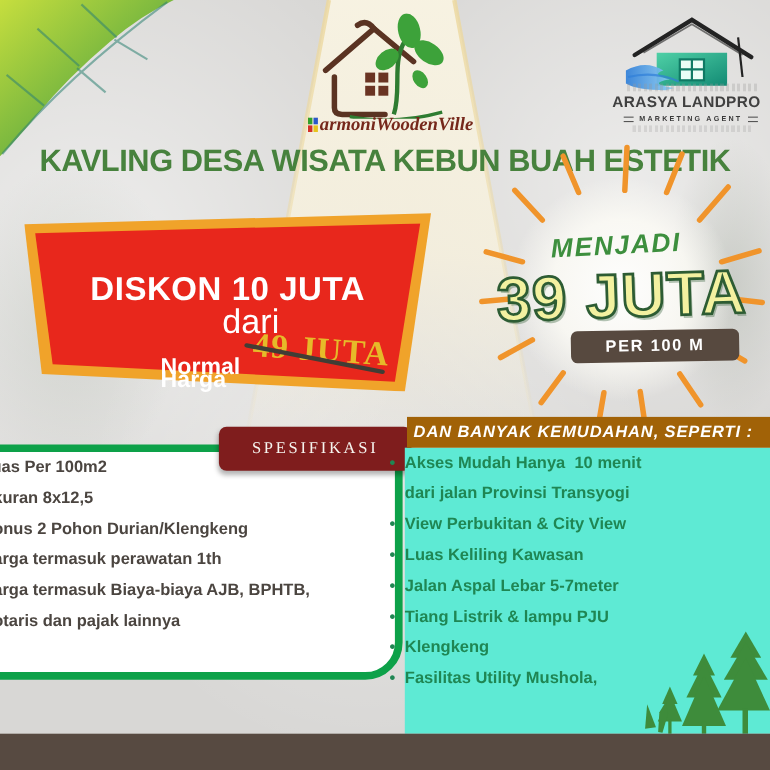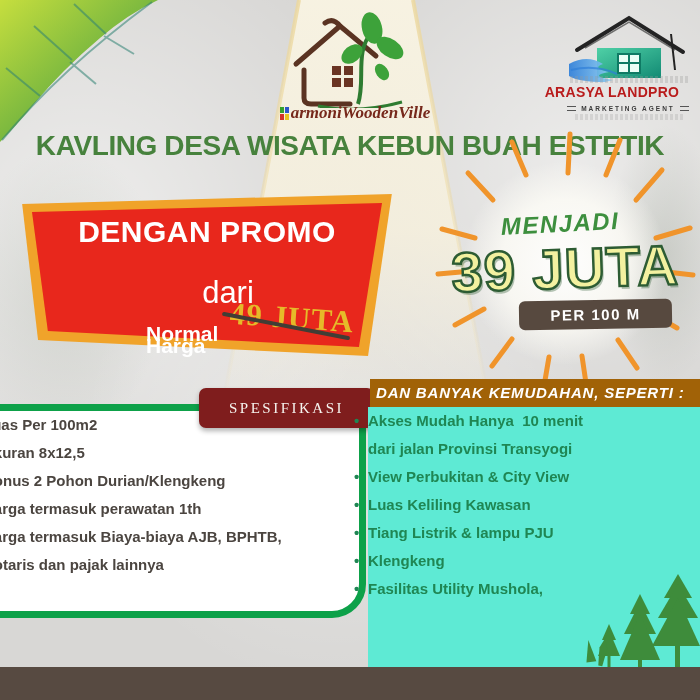--- a/index.html
+++ b/index.html
@@ -29,22 +29,22 @@
   .harmoni-text{left:255px;top:103px;width:200px;display:flex;align-items:center;justify-content:center;
     font-family:"Liberation Serif",serif;font-style:italic;font-weight:bold;font-size:17px;color:#76281b;}
   .hblocks{display:inline-grid;grid-template-columns:4px 4px;grid-template-rows:6px 6px;gap:1px;margin-right:2px;}
   .hblocks i{display:block;}
   .hb1{background:#33a02c;}.hb2{background:#2b57c8;}.hb3{background:#d33127;}.hb4{background:#e7c41f;}
 
   
   .arasya-art{left:565px;top:12px;}
   .arasya-wm1{left:570px;top:76px;width:120px;height:7px;opacity:.3;
     background:repeating-linear-gradient(90deg,#9a9a9a 0 3px,transparent 3px 5px);filter:blur(.6px);}
-  .arasya-name{left:540px;top:84px;width:144px;text-align:center;font-size:14px;font-weight:bold;
-    color:#b91c1c;letter-spacing:.3px;}
+  .arasya-name{left:552px;top:84px;width:144px;text-align:center;font-size:14px;font-weight:bold;
+    color:#404040;letter-spacing:.3px;}
   .arasya-tag{left:556px;top:105px;width:144px;display:flex;align-items:center;justify-content:center;gap:5px;
     font-size:6.5px;font-weight:bold;color:#3a3a3a;letter-spacing:2px;}
   .dash{width:9px;height:3px;border-top:1px solid #555;border-bottom:1px solid #555;}
   .arasya-wm2{left:575px;top:114px;width:110px;height:6px;opacity:.25;
     background:repeating-linear-gradient(90deg,#9a9a9a 0 3px,transparent 3px 5px);filter:blur(.6px);}
 
   
   .promo-box{left:18px;top:190px;width:378px;height:172px;}
   .promo-outer{position:absolute;inset:0;background:#f0a32a;
     clip-path:polygon(1.1% 8.1%, 98.9% 2.3%, 92.6% 96.5%, 5.3% 87.2%);}
@@ -229,21 +229,21 @@
     <line x1="96" y1="47" x2="82" y2="14"></line>
   </g>
 </svg>
 <div class="abs menjadi">MENJADI</div>
 <div class="abs amount">39 JUTA</div>
 <div class="abs per-badge">PER 100 M</div>
 
 <div class="abs promo-box">
   <div class="promo-outer"></div>
   <div class="promo-inner"></div>
-  <div class="p-l1">DENGAN PROMO</div>
+  <div class="p-l2">DISKON 10 JUTA</div>
   <div class="p-l3">dari</div>
   <div class="p-harga1">Harga</div>
   <div class="p-harga2">Normal</div>
   <div class="p-old">49 JUTA</div>
   <div class="p-strike"></div>
 </div>
 
 <div class="abs spec-panel">
   <ul class="blist spec-list">
     <li>Luas Per 100m2</li>
@@ -255,20 +255,21 @@
   </ul>
 </div>
 <div class="abs spec-badge">SPESIFIKASI</div>
 
 <div class="abs ben-panel">
   <ul class="blist ben-list">
     <li>Akses Mudah Hanya  10 menit</li>
     <li class="cont">dari jalan Provinsi Transyogi</li>
     <li>View Perbukitan &amp; City View</li>
     <li>Luas Keliling Kawasan</li>
+    <li>Jalan Aspal Lebar 5-7meter</li>
     <li>Tiang Listrik &amp; lampu PJU</li>
     <li>Klengkeng</li>
     <li>Fasilitas Utility Mushola,</li>
   </ul>
 </div>
 <div class="abs ben-banner">DAN BANYAK KEMUDAHAN, SEPERTI :</div>
 
 <svg class="abs pines" width="118" height="96" viewBox="0 0 118 96" fill="#3e8c3b">
   <polygon points="96,2 82,26 110,26"></polygon>
     <polygon points="96,12 76,46 116,46"></polygon>

